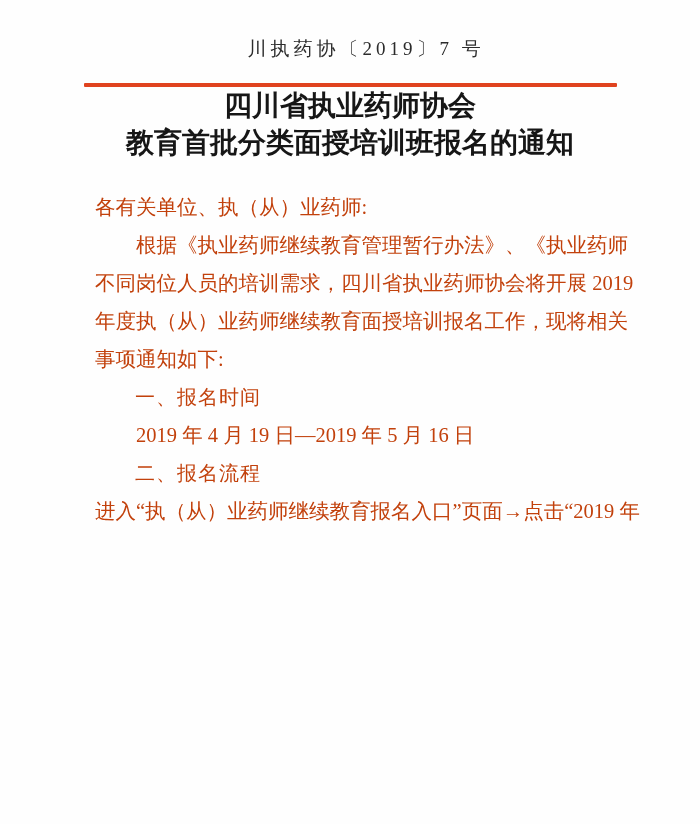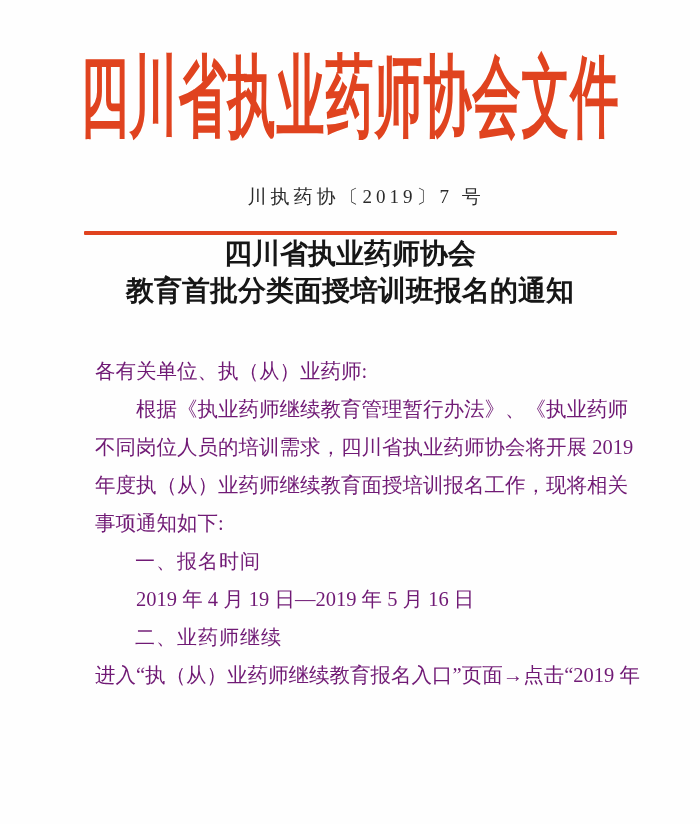--- a/index.html
+++ b/index.html
@@ -55,26 +55,26 @@
   
   .doc-title {
     text-align: center;
     font-size: 28px;
     line-height: 37px;
     font-weight: bold;
     color: #161616;
   }
   
   .body-block {
-    margin-top: 43px;
+    margin-top: 27px;
     padding-left: 95px;
     padding-right: 84px;
     font-size: 20.5px;
     line-height: 38px;
-    color: #701a75;
+    color: #c2410c;
   }
   .body-line {
     white-space: nowrap;
   }
   .body-line.indent {
     padding-left: 2em;
   }
   .body-line.bold {
     font-weight: normal;
     font-family: "Liberation Sans", "DejaVu Sans", sans-serif;
@@ -86,38 +86,35 @@
     text-underline-offset: 3px;
     color: inherit;
     cursor: pointer;
   }
 </style>
 </head>
 <body>
 
 <div class="page">
 
-  <div class="org-head">
-    <span class="org-head-text">四川省执业药师协会文件</span>
-  </div>
 
   <div class="doc-number">川执药协〔2019〕7 号</div>
 
   <div class="red-rule"></div>
 
   <div class="doc-title">
     <div class="doc-title-line">四川省执业药师协会</div>
     <div class="doc-title-line">教育首批分类面授培训班报名的通知</div>
   </div>
 
   <div class="body-block" id="body-lines">
       <div class="body-line">各有关单位、执（从）业药师:</div>
       <div class="body-line indent">根据《执业药师继续教育管理暂行办法》、《执业药师</div>
       <div class="body-line">不同岗位人员的培训需求，四川省执业药师协会将开展 2019</div>
       <div class="body-line">年度执（从）业药师继续教育面授培训报名工作，现将相关</div>
       <div class="body-line">事项通知如下:</div>
       <div class="body-line indent bold">一、报名时间</div>
       <div class="body-line indent">2019 年 4 月 19 日—2019 年 5 月 16 日</div>
-      <div class="body-line indent bold">二、业药师继续</div>
+      <div class="body-line indent bold">二、报名流程</div>
       <div class="body-line">进入“执（从）业药师继续教育报名入口”页面→点击“2019 年</div>
     </div>
 
 </div>
 
 </body></html>

